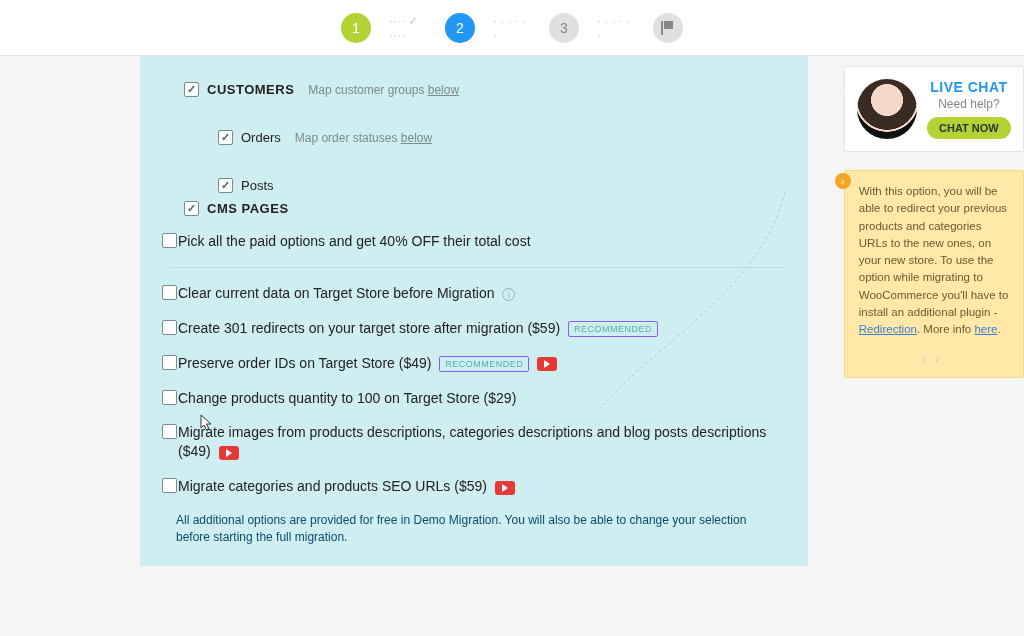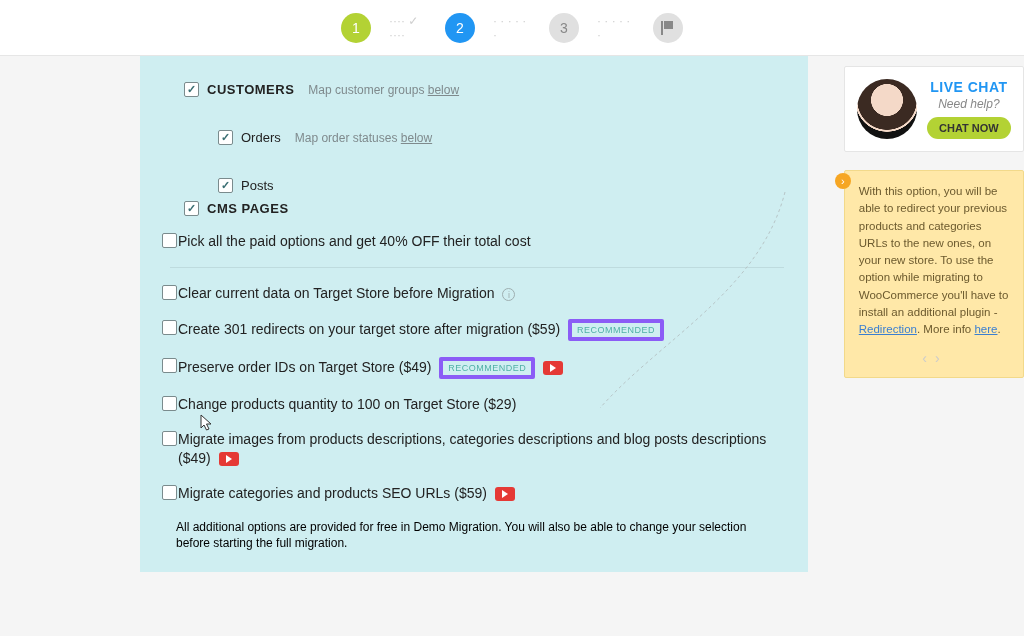--- a/index.html
+++ b/index.html
@@ -97,21 +97,21 @@
     display:flex; align-items:flex-start;
     gap:1px; margin: 16px 0;
     font-size:14px; color:#222;
     line-height:1.35;
   }
   .optrow .chk { margin-top:1px; }
   .optrow .txt { flex:1; }
 
   .badge {
     display:inline-block;
-    border:4px solid #8b5cf6;
+    border:1px solid #8b5cf6;
     color:#4fb0a6;
     font-size:9px;
     letter-spacing:.5px;
     padding:1px 5px;
     border-radius:2px;
     margin-left:4px;
     vertical-align:middle;
   }
   .ytube {
     display:inline-block; width:20px; height:14px;
@@ -121,41 +121,41 @@
   .ytube::after{
     content:""; position:absolute; left:7px; top:3px;
     border-left:6px solid #fff;
     border-top:4px solid transparent;
     border-bottom:4px solid transparent;
   }
   .infocircle{
     display:inline-block; width:13px;height:13px;border:1px solid #9eaeb0;border-radius:50%;
     color:#9eaeb0; font-size:9px; text-align:center; line-height:12px; margin-left:4px;
   }
-  .footnote{ font-size:12px; color:#000000; margin: 8px 10px 0 14px; line-height:1.4;}
+  .footnote{ font-size:12px; color:#0c4a6e; margin: 8px 10px 0 14px; line-height:1.4;}
 
   .sidebar {
     width: 198px;
     margin-left: 6px;
     margin-top: 10px;
     display:flex; flex-direction:column; gap:18px;
   }
   .chatbox {
     background:#fff; border:1px solid #e5e5e5;
     padding:12px; display:flex; gap:10px; align-items:center;
     border-radius:2px;
   }
   .avatar{
     width:60px;height:60px;border-radius:50%;
     background: radial-gradient(circle at 50% 35%, #f4d9c8 0 32%, #3b2a22 33% 60%, #f4d9c8 61% 64%, #111 65% 100%);
     flex-shrink:0;
   }
   .chatinfo{ flex:1; text-align:center; }
   .chat-title{ color:#2196f3; font-weight:700; font-size:14px; letter-spacing:.5px;}
-  .chat-sub{ color:#888; font-style:italic; font-size:12px; margin:2px 0 6px;}
+  .chat-sub{ color:#888; font-size:12px; margin:2px 0 6px;}
   .chat-btn{
     display:inline-block; background:#b3d234; color:#333;
     padding:5px 12px; border-radius:12px; font-size:11px; font-weight:600;
     cursor:pointer;
   }
 
   .tipbox{
     background:#ffe8a8; color:#6c5a2e;
     border:1px solid #f2d98a;
     font-size:11.5px; line-height:1.5;

